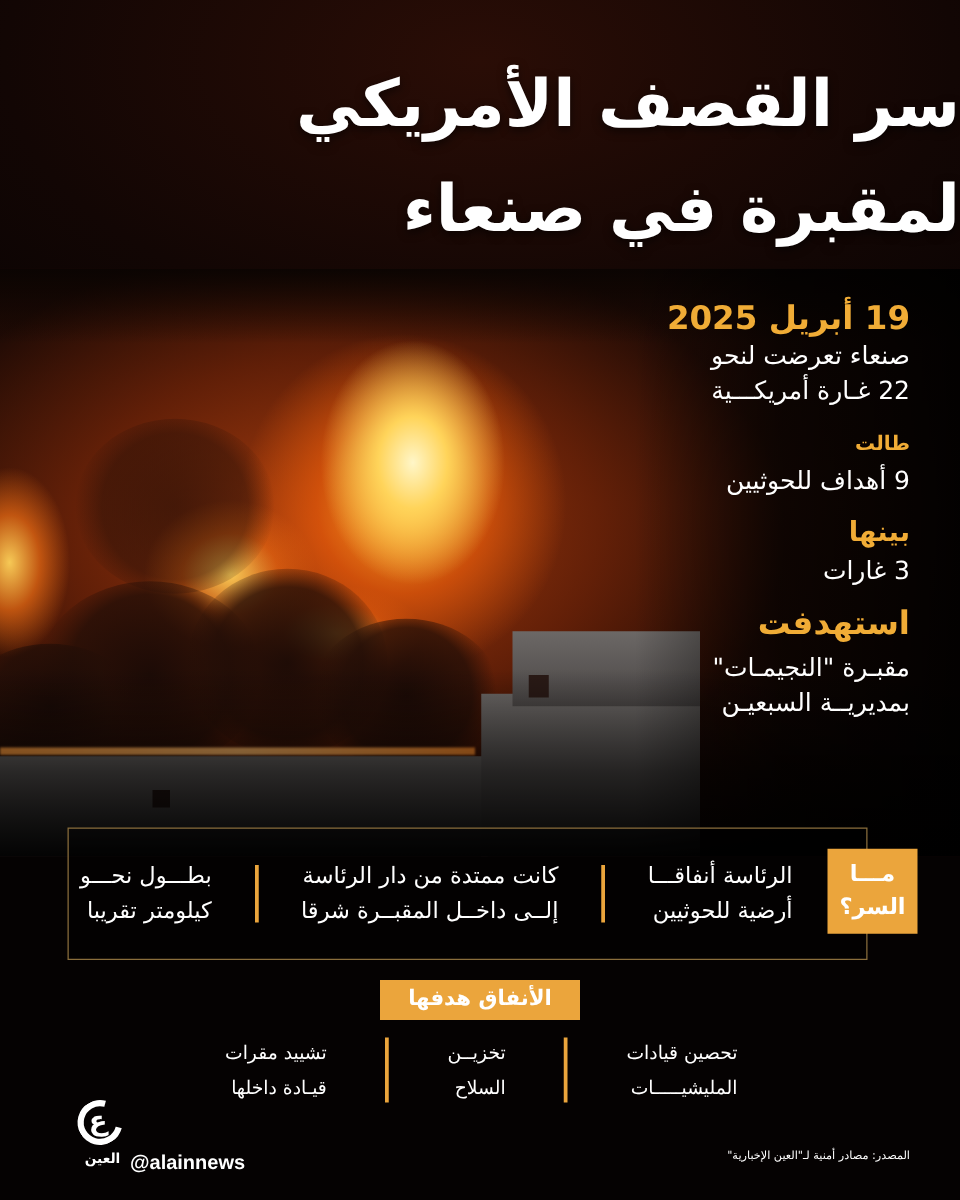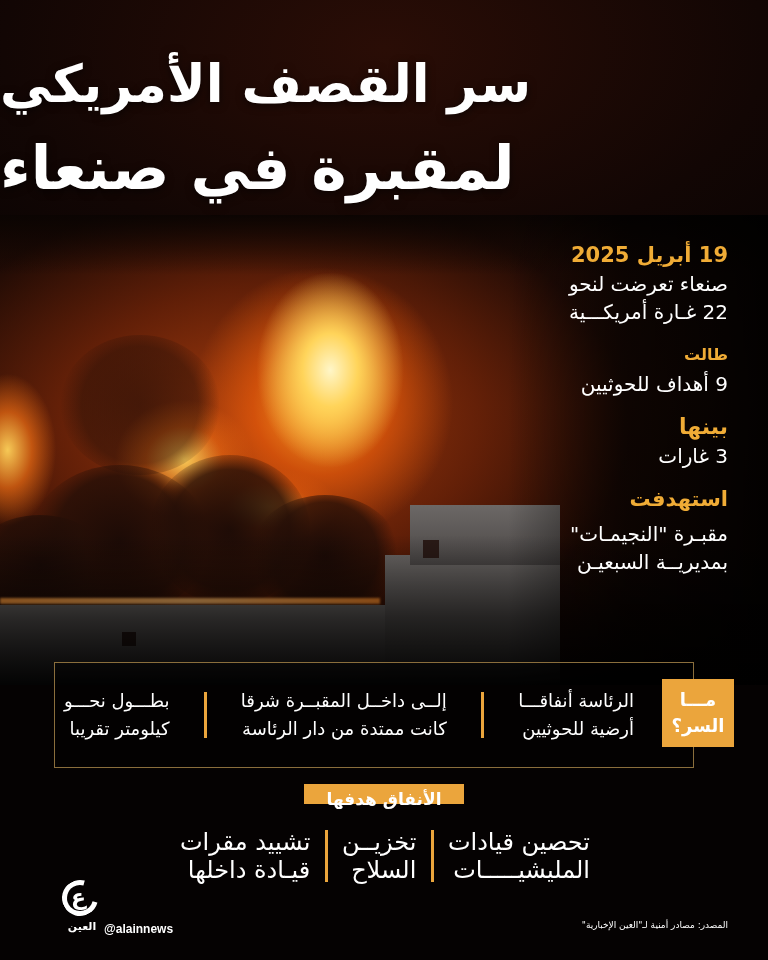--- a/index.html
+++ b/index.html
@@ -26,53 +26,53 @@
     .photo .building { position: absolute; background: linear-gradient(180deg, #6c6866 0%, #4a4645 100%); }
     .photo .window { position: absolute; background: #2a1a16; }
     .photo .fade-right { position: absolute; right: 0; top: 0; width: 260px; height: 100%;
       background: linear-gradient(90deg, rgba(0,0,0,0) 0%, rgba(0,0,0,0.65) 45%, rgba(0,0,0,0.92) 100%); }
     .photo .fade-bottom { position: absolute; left: 0; bottom: 0; width: 100%; height: 150px;
       background: linear-gradient(180deg, rgba(0,0,0,0) 0%, rgba(0,0,0,0.6) 55%, rgba(0,0,0,0.95) 100%); }
     .photo .fade-top { position: absolute; left: 0; top: 0; width: 100%; height: 60px;
       background: linear-gradient(180deg, rgba(10,4,2,0.95) 0%, rgba(10,4,2,0) 100%); }
 
     
-    .title { position: absolute; top: 48px; left: 0; width: 768px; text-align: left; font-weight: bold; color: #fff;
+    .title { position: absolute; top: 48px; left: 0; width: 768px; text-align: right; font-weight: bold; color: #fff;
       font-family: "DejaVu Sans", sans-serif; text-shadow: 0 2px 8px rgba(0,0,0,0.6); }
     .title .line1 { display: block; font-size: 52px; line-height: 72px; }
-    .title .line2 { display: block; font-size: 60px; line-height: 80px; margin-top: 8px; }
+    .title .line2 { display: block; font-size: 52px; line-height: 80px; margin-top: 8px; }
 
     
     .facts { position: absolute; right: 40px; top: 240px; width: 260px; text-align: right; }
     .fact { margin-bottom: 14px; }
-    .fact-head { color: #f0ac36; font-weight: bold; font-size: 21px; line-height: 30px; }
+    .fact-head { color: #f0ac36; font-weight: bold; font-size: 26px; line-height: 30px; }
     .fact-body { color: #fff; font-size: 20px; line-height: 28px; }
 
     
     .secret-box { position: absolute; left: 54px; top: 662px; width: 640px; height: 106px;
       border: 1px solid #8a6e3c; background: rgba(0,0,0,0.35); }
     .secret-badge { position: absolute; left: 662px; top: 679px; width: 72px; height: 68px; background: #eba53c;
       color: #fff; font-weight: bold; font-size: 18px; line-height: 26px; text-align: center; padding-top: 8px; }
     .secret-items { position: absolute; left: 54px; top: 662px; width: 594px; height: 106px; display: flex; flex-direction: row; align-items: center; justify-content: space-between; padding: 0 14px 0 10px; }
     .s-item { color: #fff; font-size: 18px; line-height: 28px; text-align: right; white-space: nowrap; }
     .s-sep { width: 3px; height: 46px; background: #eba53c; }
 
     
-    .goals-badge { position: absolute; left: 304px; top: 784px; width: 160px; height: 20px; background: #eba53c; color: #fff;
+    .goals-badge { position: absolute; left: 304px; top: 784px; width: 160px; height: 32px; background: #eba53c; color: #fff;
       font-weight: bold; font-size: 17px; line-height: 30px; text-align: center; }
     .goals-items { position: absolute; left: 180px; top: 828px; width: 410px; display: flex; flex-direction: row; align-items: center; justify-content: space-between; }
-    .g-item { color: #fff; font-size: 24px; line-height: 28px; text-align: right; white-space: nowrap; }
+    .g-item { color: #fff; font-size: 15px; line-height: 28px; text-align: right; white-space: nowrap; }
     .g-sep { width: 3px; height: 52px; background: #eba53c; }
 
     
     .logo { position: absolute; left: 58px; top: 880px; width: 48px; height: 60px; direction: ltr; }
     .logo-ring { position: absolute; left: 4px; top: 0; width: 36px; height: 36px; border: 5px solid #fff; border-radius: 50%; border-right-color: transparent; transform: rotate(-30deg); }
     .logo-glyph { position: absolute; left: 13px; top: 4px; font-size: 22px; font-weight: bold; color: #fff; line-height: 28px; }
     .logo-text { position: absolute; left: 0; top: 40px; width: 48px; text-align: center; font-size: 11px; font-weight: bold; color: #fff; }
-    .handle { position: absolute; left: 104px; top: 922px; font-size: 12px; font-weight: bold; color: #fff; direction: ltr; font-family: "Liberation Sans", sans-serif; }
+    .handle { position: absolute; left: 104px; top: 922px; font-size: 16px; font-weight: bold; color: #fff; direction: ltr; font-family: "Liberation Sans", sans-serif; }
     .source { position: absolute; right: 40px; top: 920px; font-size: 9px; color: #fff; }
   </style>
 </head>
 <body>
 
 <div class="canvas">
 
   <div class="photo">
     <div class="sky"></div>
     <div class="smoke" style="left:30px;top:250px;width:180px;height:150px;"></div>
@@ -122,22 +122,22 @@
     <div>مـــا</div>
     <div>السر؟</div>
   </div>
   <div class="secret-items">
     <div class="s-item">
       <div>الرئاسة أنفاقـــا</div>
       <div>أرضية للحوثيين</div>
     </div>
     <div class="s-sep"></div>
     <div class="s-item">
+      <div>كانت ممتدة من دار الرئاسة</div>
       <div>إلــى داخــل المقبــرة شرقا</div>
-      <div>كانت ممتدة من دار الرئاسة</div>
     </div>
     <div class="s-sep"></div>
     <div class="s-item">
       <div>بطـــول نحـــو</div>
       <div>كيلومتر تقريبا</div>
     </div>
   </div>
 
   <div class="goals-badge">الأنفاق هدفها</div>
   <div class="goals-items">

